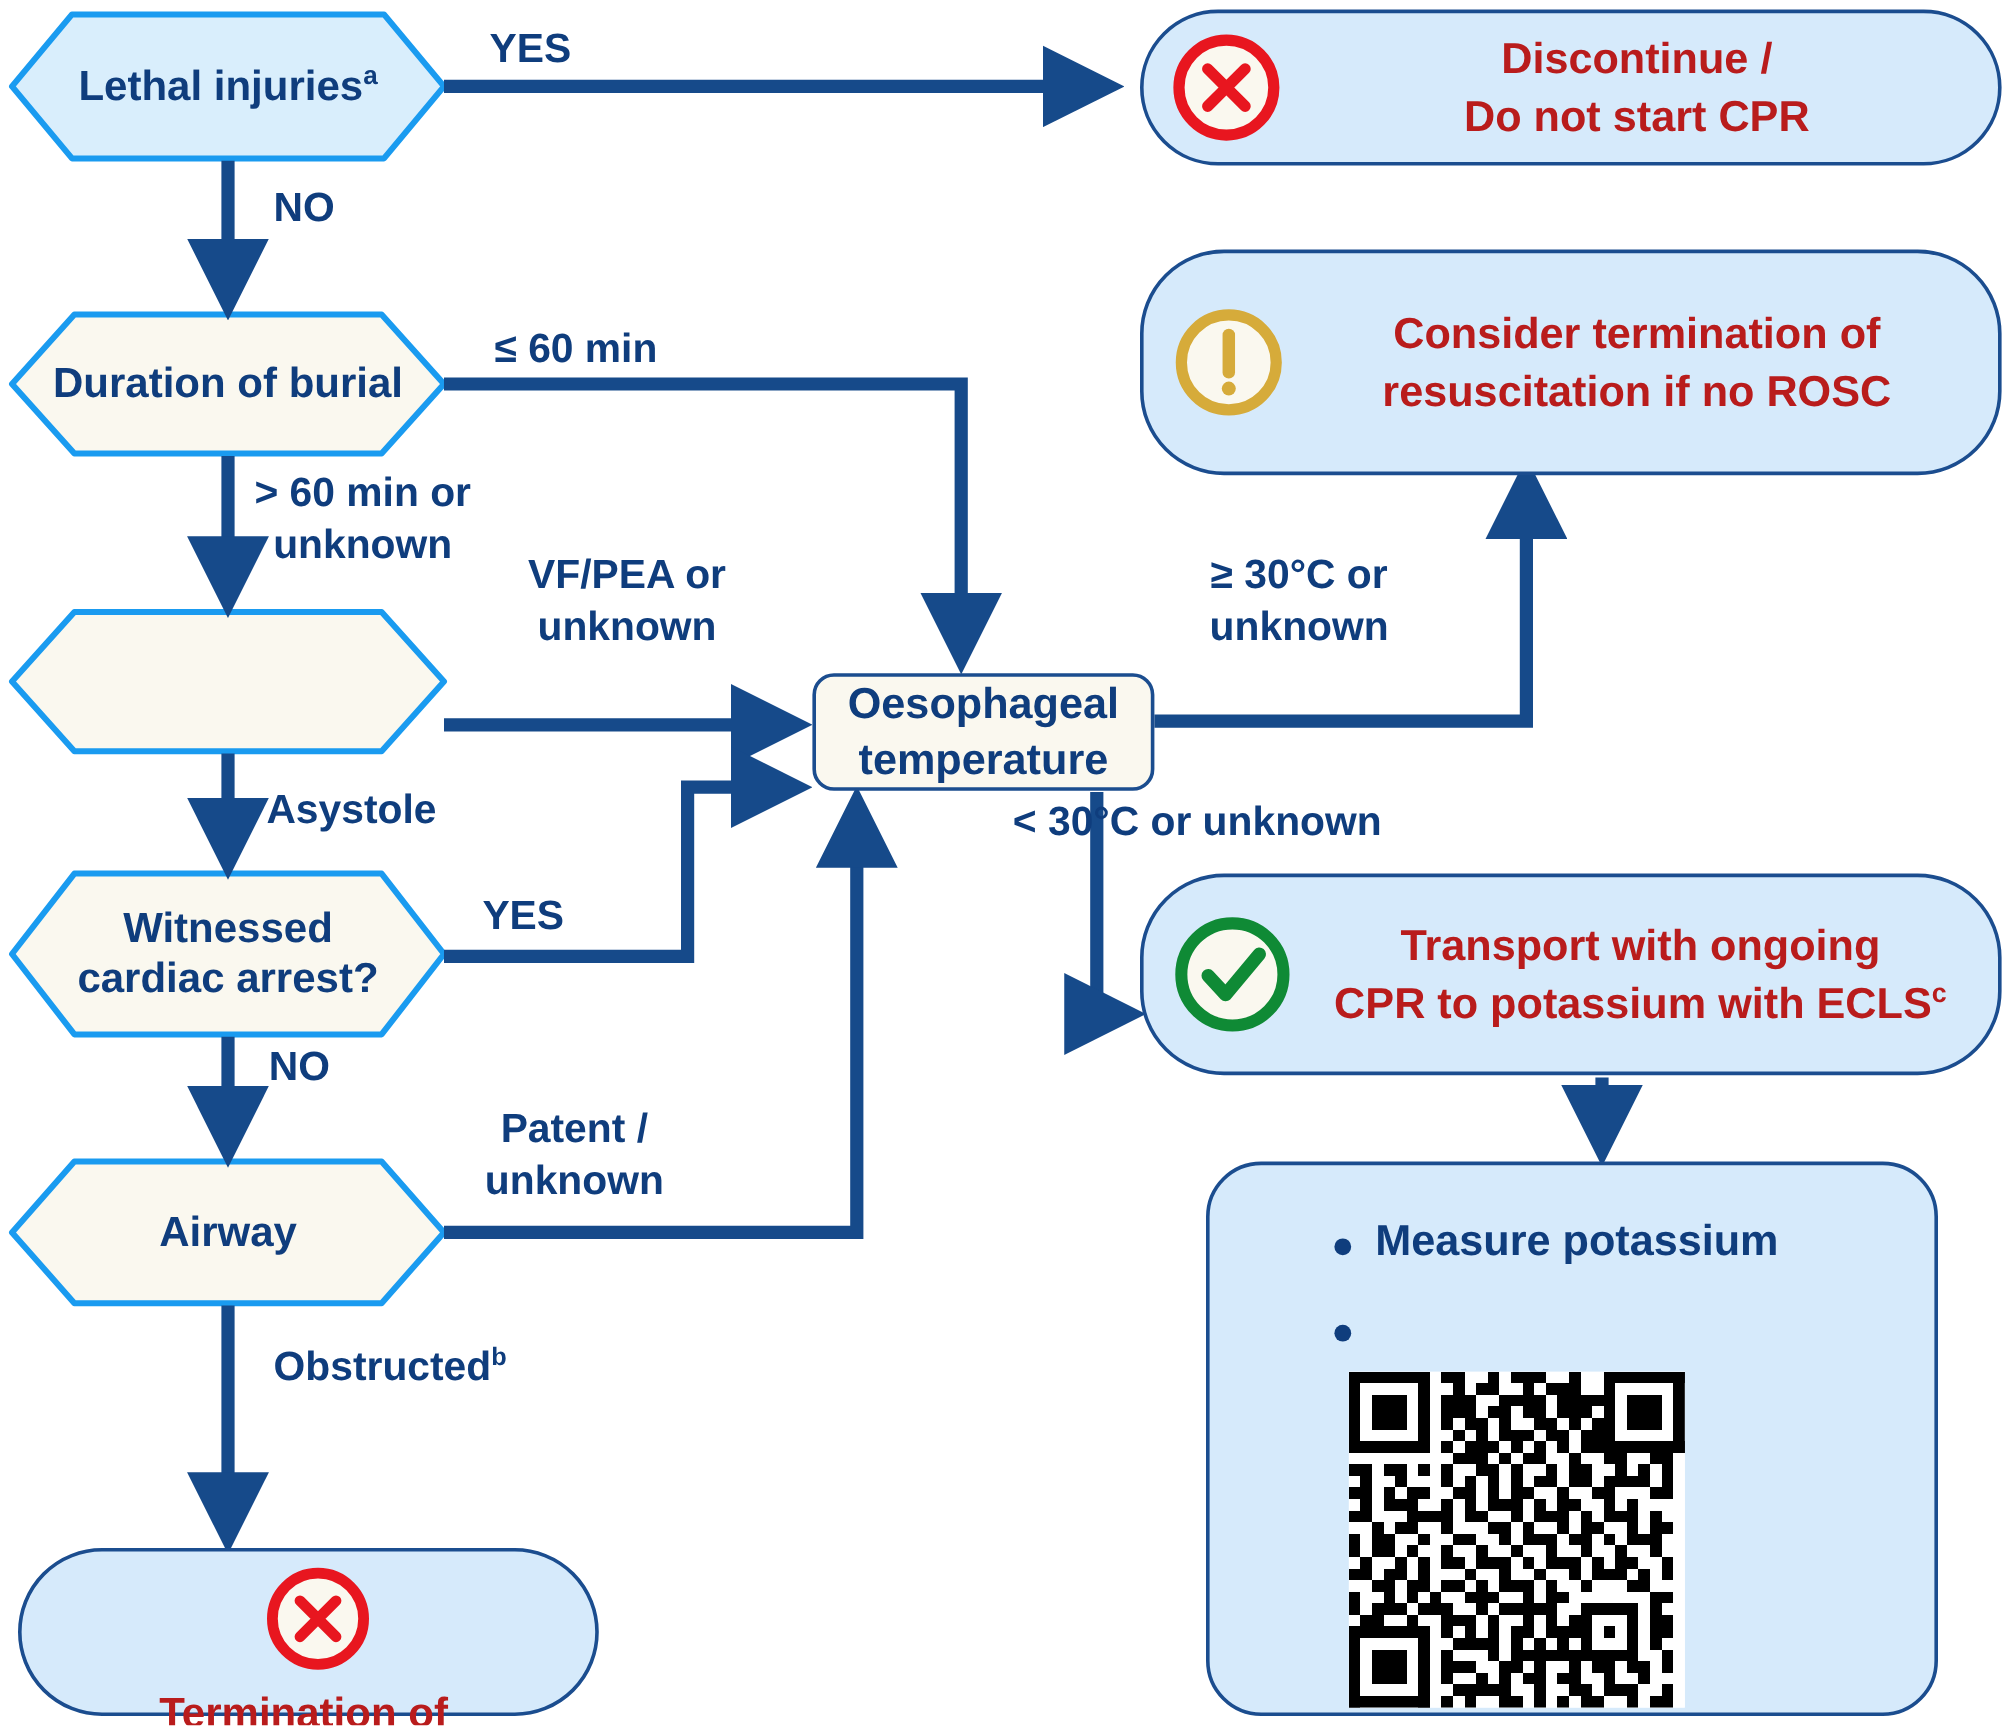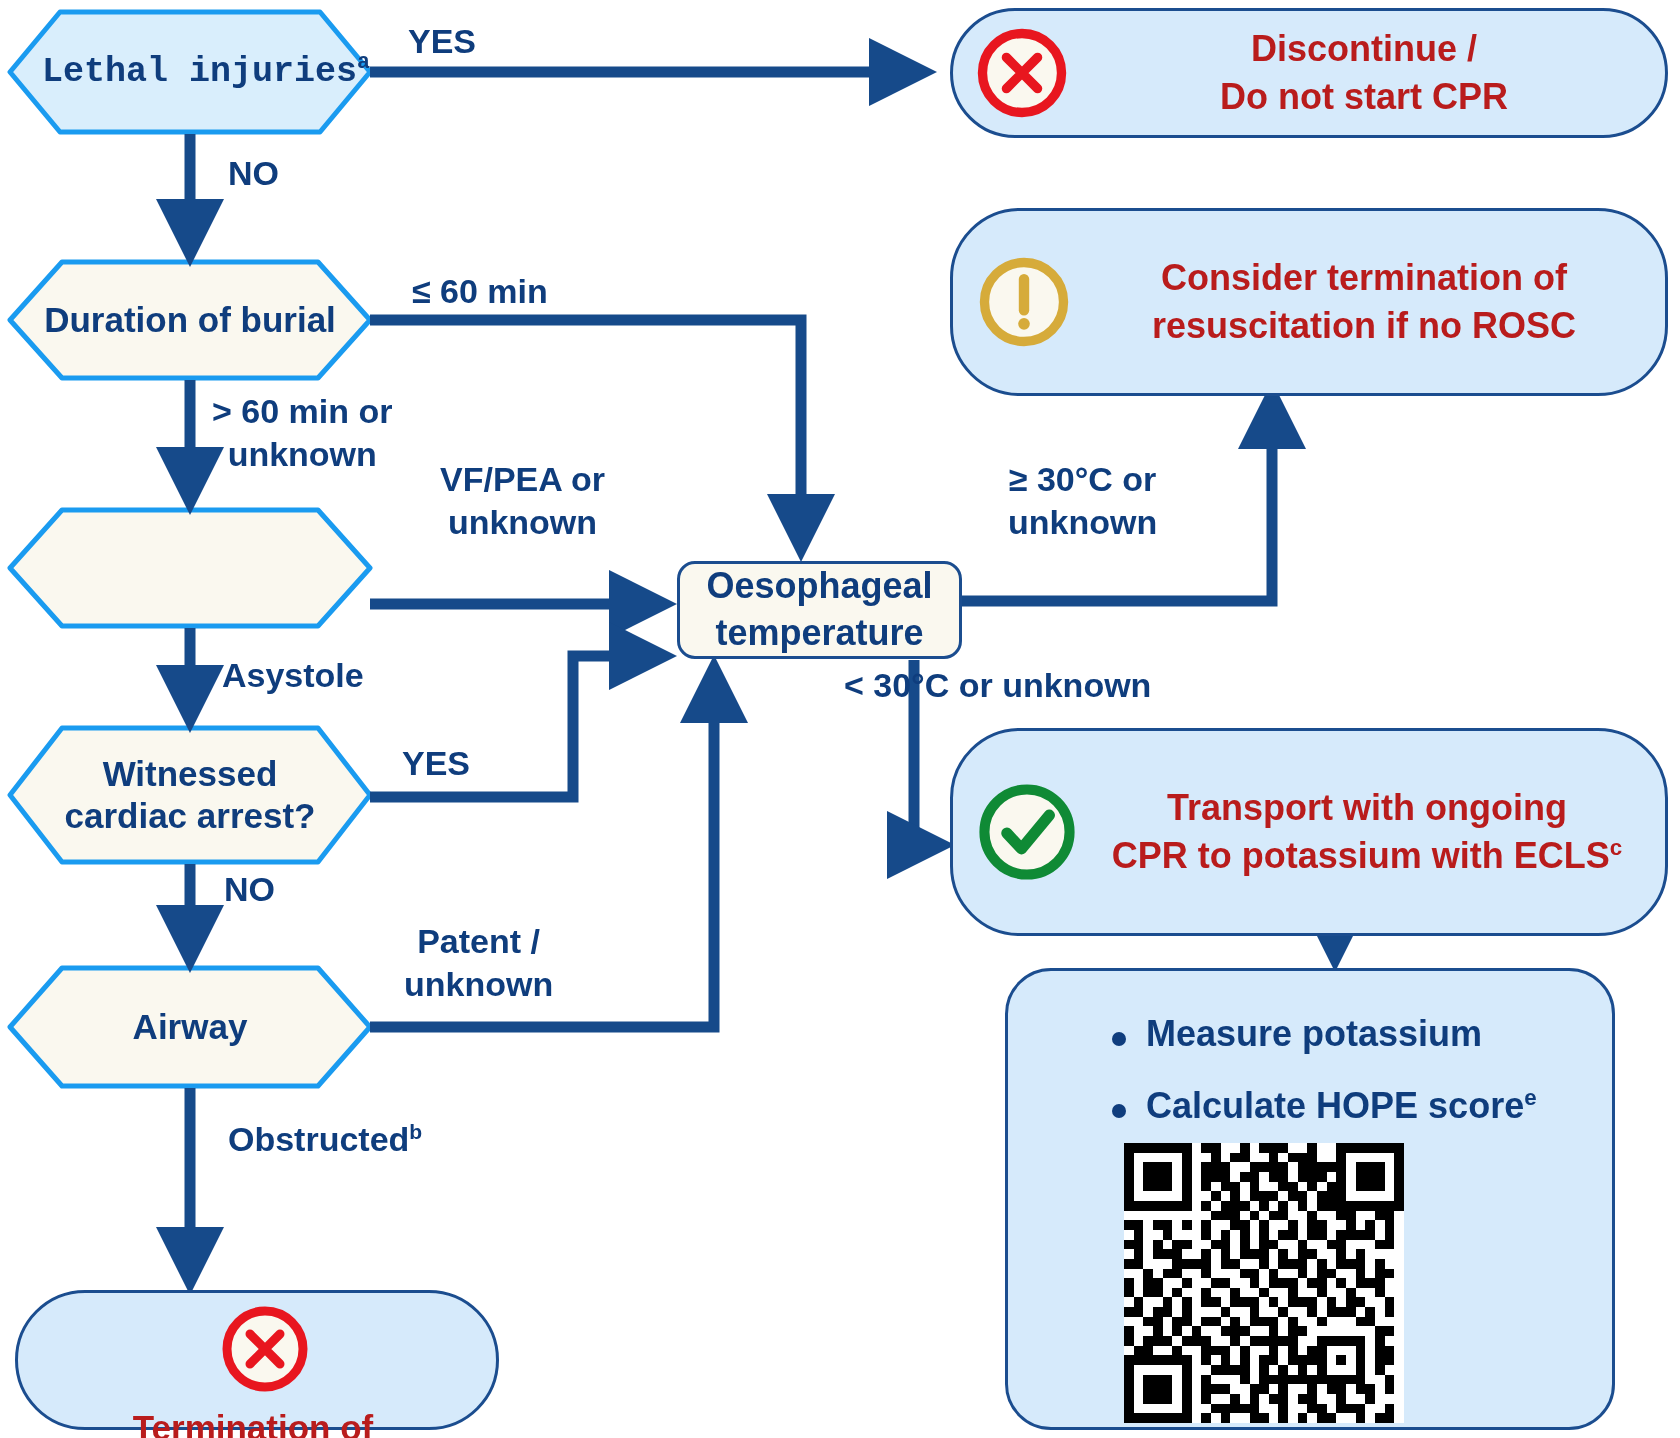--- a/index.html
+++ b/index.html
@@ -80,21 +80,21 @@
       <line x1="190" y1="1088" x2="190" y2="1278" marker-end="url(#arw)"></line>
 
       <path d="M 962 601 L 1272 601 L 1272 398" marker-end="url(#arw)"></path>
 
       <path d="M 914 660 L 914 845 L 938 845" marker-end="url(#arw)"></path>
 
       <line x1="1335" y1="898" x2="1335" y2="955" marker-end="url(#arw)"></line>
     </g>
   </svg>
 
-  <div class="hex-text" style="left:26px;top:12px;width:360px;height:120px;font-family:Liberation Mono, monospace;">
+  <div class="hex-text" style="left:10px;top:12px;width:360px;height:120px;">
     <span><span>Lethal injuries</span><sup>a</sup></span>
   </div>
 
   <div class="hex-text" style="left:10px;top:262px;width:360px;height:116px;">
     <span>Duration of burial</span>
   </div>
 
 
   <div class="hex-text" style="left:10px;top:728px;width:360px;height:134px;white-space:pre-line;">
     <span>Witnessed
@@ -130,21 +130,21 @@
         <path d="M50 28 L50 58" stroke="#d6ab3a" stroke-width="10" stroke-linecap="round"></path>
         <circle cx="50" cy="71" r="5.6" fill="#d6ab3a"></circle>
       </svg>
     </div>
     <div class="outcome-text">
       <div>Consider termination of</div>
       <div>resuscitation if no ROSC</div>
     </div>
   </div>
 
-  <div class="rounded-outcome" style="left:950px;top:728px;width:718px;height:208px;">
+  <div class="rounded-outcome" style="left:950px;top:728px;width:718px;height:168px;">
     <div class="icon-wrap" style="position:relative;left:12px;width:124px;height:124px;flex:0 0 auto;">
       <svg width="112" height="112" viewBox="0 0 100 100">
         <circle cx="50" cy="50" r="38" fill="#faf8ef" stroke="#0f8a35" stroke-width="9"></circle>
         <path d="M32 51 L45 65 L70 35" stroke="#0f8a35" stroke-width="10" fill="none" stroke-linecap="round" stroke-linejoin="round"></path>
       </svg>
     </div>
     <div class="outcome-text">
       <div>Transport with ongoing</div>
       <div><span>CPR to potassium with ECLS</span><sup>c</sup></div>
     </div>
@@ -164,21 +164,20 @@
   </div>
 
   <div class="bullets" style="left:1005px;top:968px;width:610px;height:462px;">
     <ul class="bullet-list" style="padding:42px 0 0 104px;">
       <li>
         <span class="bullet-dot"></span>
         <span>Measure potassium</span>
       </li>
       <li>
         <span class="bullet-dot"></span>
-        <span><span>Calculate HOPE score</span><sup>e</sup></span>
       </li>
     </ul>
 
     <svg class="qr" style="left:116px;top:172px;width:280px;height:280px;" viewBox="0 0 29 29" shape-rendering="crispEdges">
       <rect x="0" y="0" width="29" height="29" fill="#ffffff"></rect>
       <g fill="#000000">
 
         <rect x="0" y="0" width="7" height="1"></rect>
           <rect x="0" y="6" width="7" height="1"></rect>
         <rect x="0" y="0" width="1" height="7"></rect>

